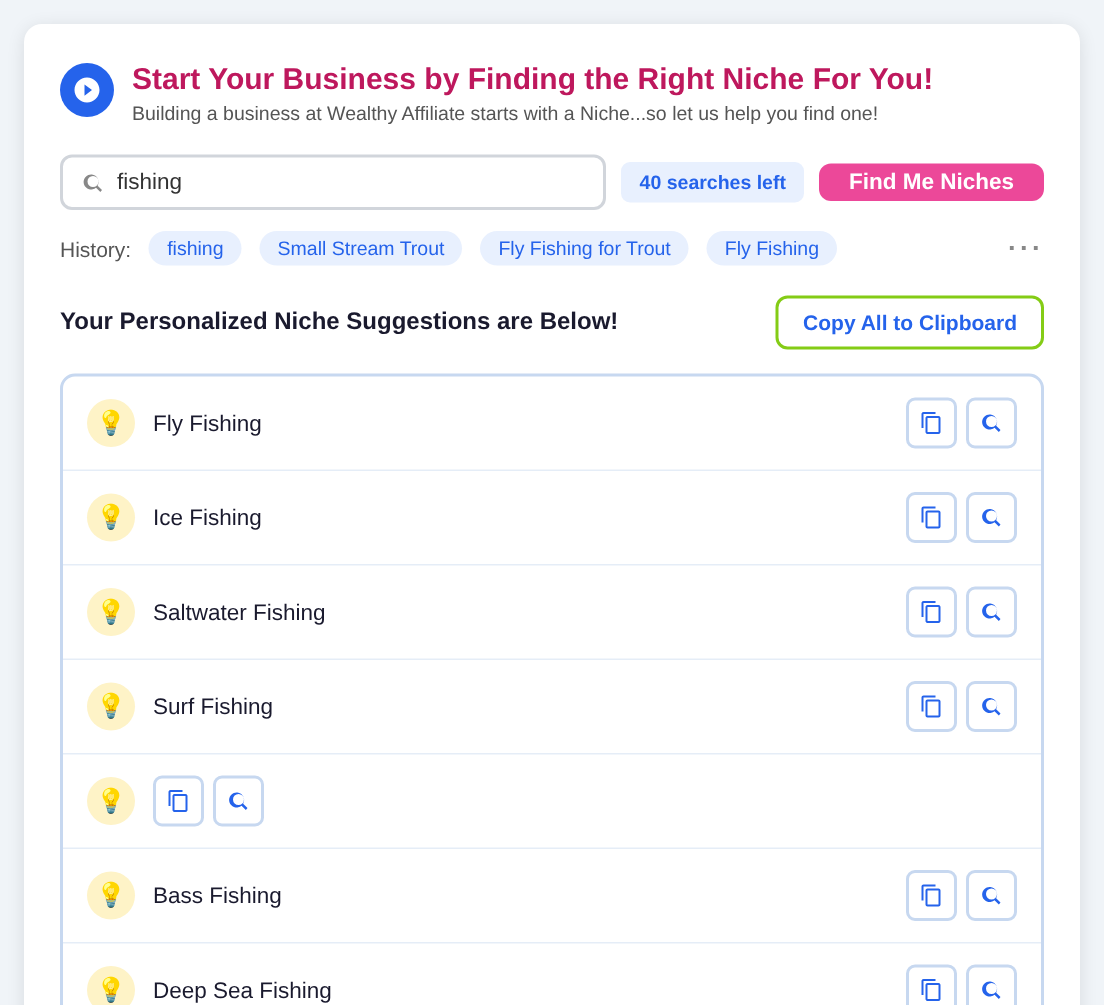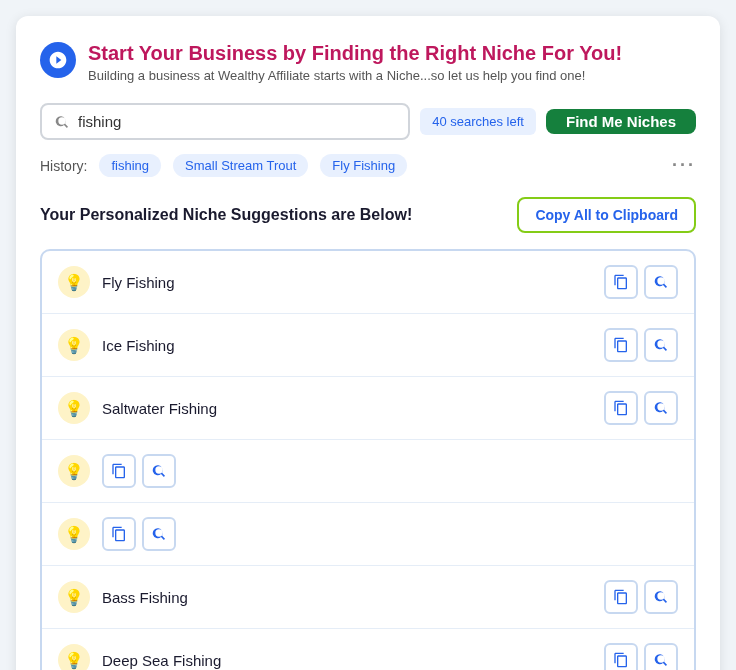--- a/index.html
+++ b/index.html
@@ -79,27 +79,27 @@
       outline: none;
       font-size: 15px;
       color: #333;
       flex: 1;
       background: transparent;
     }
     .searches-left {
       background: #e8f0fe;
       color: #2563eb;
       font-size: 13px;
-      font-weight: 400;
+      font-weight: 700;
       padding: 6px 12px;
       border-radius: 6px;
       white-space: nowrap;
     }
     .find-btn {
-      background: #15803d;
+      background: #ec4899;
       color: white;
       border: none;
       border-radius: 8px;
       padding: 4px 20px;
       font-size: 15px;
       font-weight: 600;
       cursor: pointer;
       white-space: nowrap;
     }
     .history-row {
@@ -232,20 +232,21 @@
       <input class="search-input" type="text" value="fishing" style="">
     </div>
     <span class="searches-left">40 searches left</span>
     <button class="find-btn">Find Me Niches</button>
   </div>
 
   <div class="history-row">
     <span class="history-label">History:</span>
     <span class="history-tag">fishing</span>
     <span class="history-tag">Small Stream Trout</span>
+    <span class="history-tag">Fly Fishing for Trout</span>
     <span class="history-tag">Fly Fishing</span>
     <span class="more-btn">···</span>
   </div>
 
   <div class="suggestions-header">
     <span class="suggestions-title">Your Personalized Niche Suggestions are Below!</span>
     <button class="copy-all-btn">Copy All to Clipboard</button>
   </div>
 
   <div class="niche-list" id="niche-list">
@@ -292,20 +293,21 @@
         </button>
         <button class="action-btn" title="Search">
           <svg viewBox="0 0 24 24">
               <path d="M21 19l-4.35-4.35A7.5 7.5 0 1 0 15 16.65L19.35 21 21 19zm-9-3a5.5 5.5 0 1 1 0-11 5.5 5.5 0 0 1 0 11z"></path>
             </svg>
         </button>
       </div>
     </div>
       <div class="niche-item">
       <div class="bulb-icon">💡</div>
+      <span class="niche-name">Surf Fishing</span>
       <div class="niche-actions">
         <button class="action-btn" title="Copy">
           <svg viewBox="0 0 24 24">
               <path d="M16 1H4C2.9 1 2 1.9 2 3v14h2V3h12V1zm3 4H8C6.9 5 6 5.9 6 7v14c0 1.1.9 2 2 2h11c1.1 0 2-.9 2-2V7c0-1.1-.9-2-2-2zm0 16H8V7h11v14z"></path>
             </svg>
         </button>
         <button class="action-btn" title="Search">
           <svg viewBox="0 0 24 24">
               <path d="M21 19l-4.35-4.35A7.5 7.5 0 1 0 15 16.65L19.35 21 21 19zm-9-3a5.5 5.5 0 1 1 0-11 5.5 5.5 0 0 1 0 11z"></path>
             </svg>

